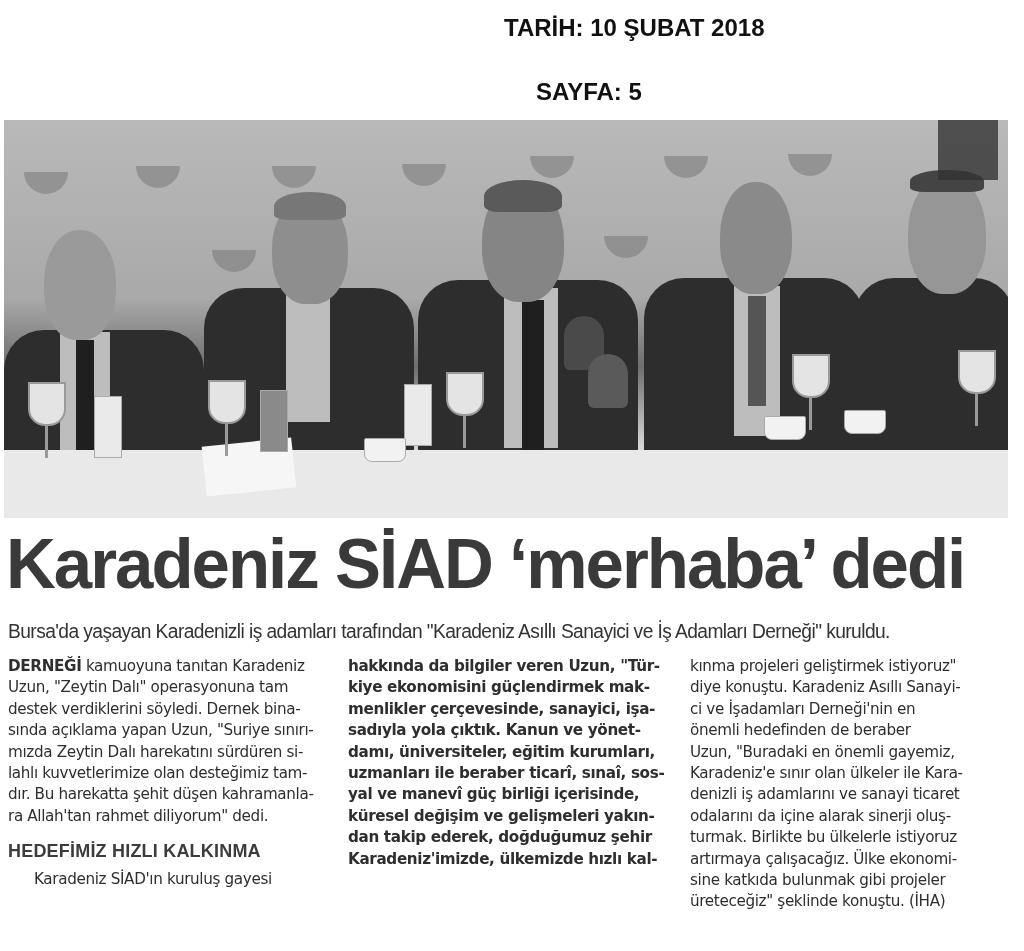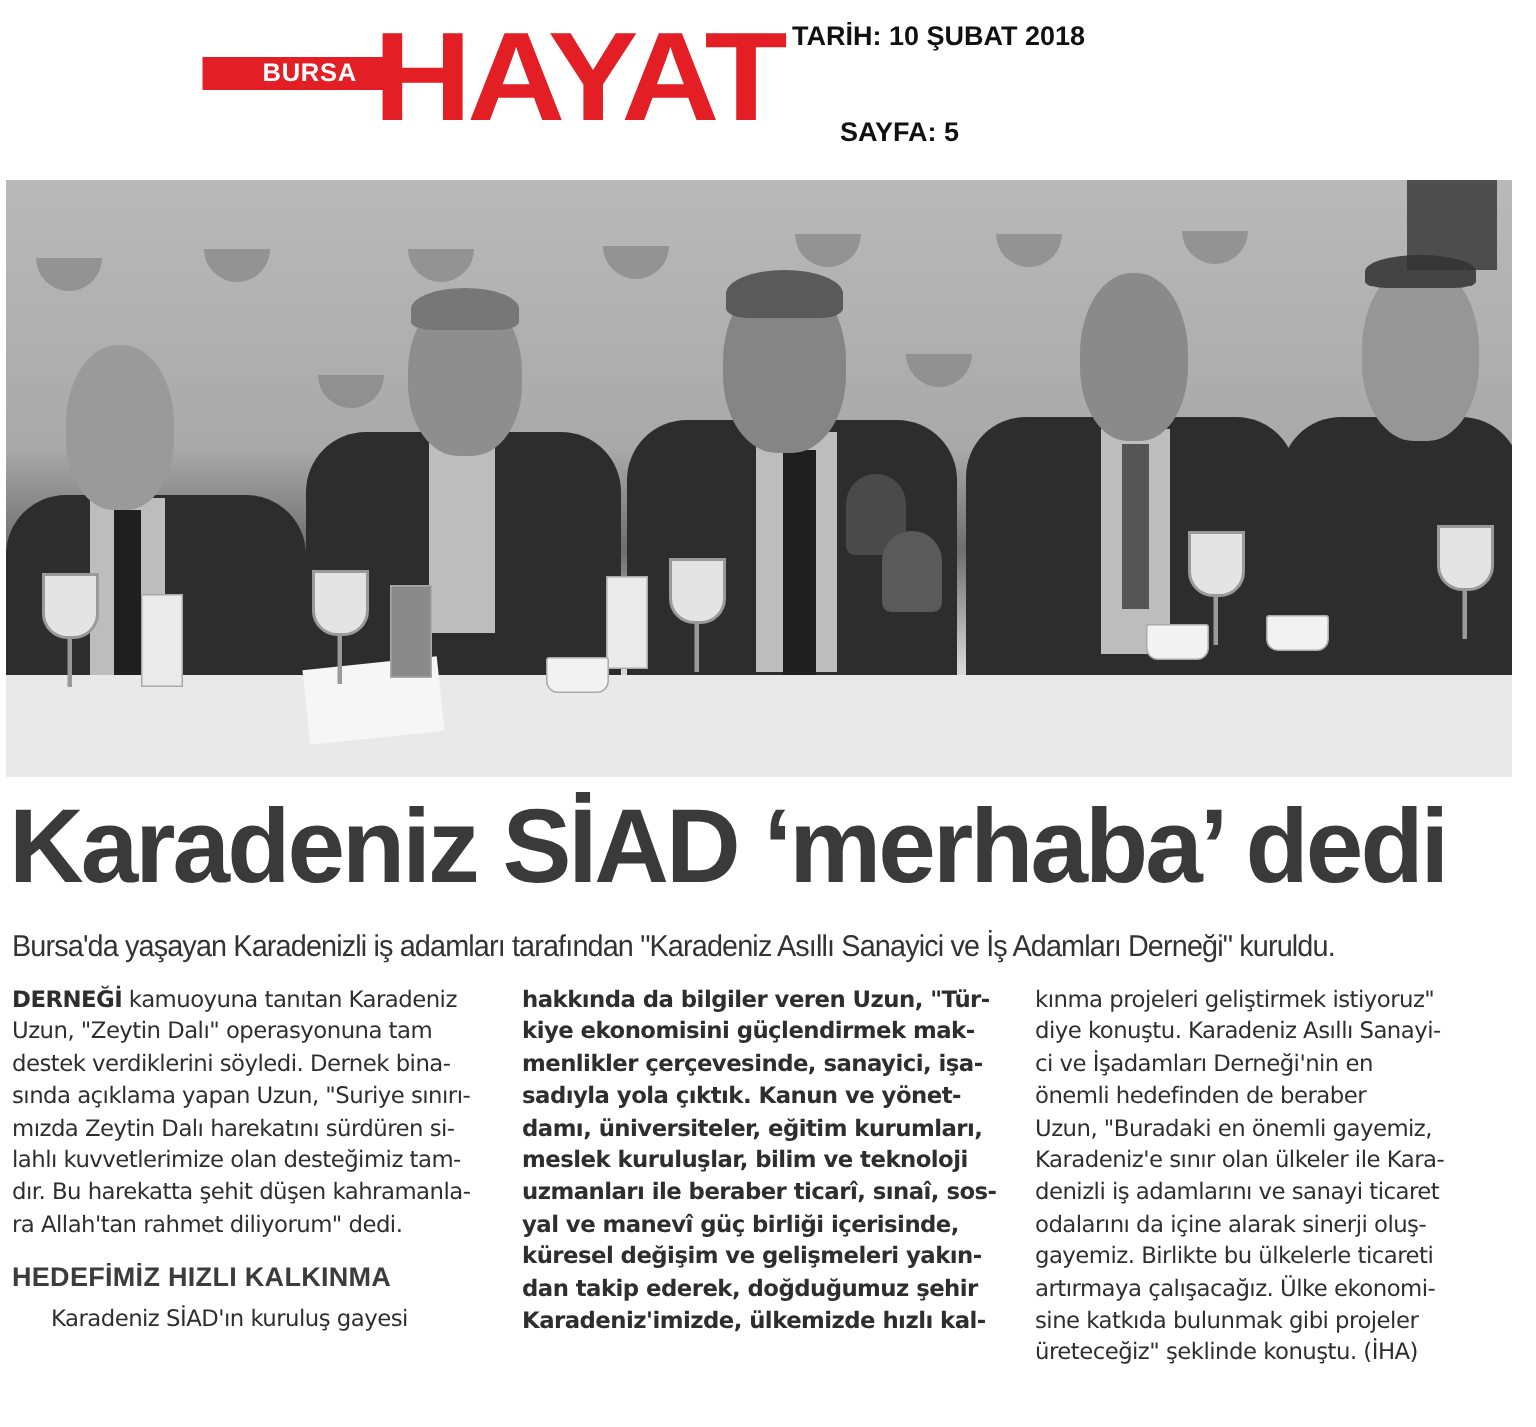--- a/index.html
+++ b/index.html
@@ -14,21 +14,21 @@
     .logo-bar { position: absolute; left: 0; top: 24px; width: 130px; height: 22px; background: #e31e24; }
     .logo-bursa {
       position: absolute; left: 40px; top: 24px; height: 22px; line-height: 22px;
       color: #fff; font-weight: bold; font-size: 17px; letter-spacing: 0.5px;
     }
     .logo-hayat {
       position: absolute; left: 114px; top: -8px;
       color: #e31e24; font-weight: bold; font-size: 84px; line-height: 90px;
       letter-spacing: -3px; transform: scaleX(1.08); transform-origin: left center;
     }
-    .meta { position: absolute; left: 528px; font-weight: bold; font-size: 18px; color: #111; }
+    .meta { position: absolute; left: 504px; font-weight: bold; font-size: 24px; color: #111; }
     .meta-date { top: 14px; }
     .meta-page { top: 78px; margin-left: 32px; }
 
     
     .photo {
       position: absolute; left: 4px; top: 120px; width: 1004px; height: 398px; overflow: hidden;
       background: linear-gradient(180deg, #b9b9b9 0%, #a9a9a9 45%, #6e6e6e 62%, #d6d6d6 82%, #ececec 100%);
       filter: grayscale(1);
     }
     .banner-ship { position: absolute; width: 44px; height: 22px; border-radius: 0 0 22px 22px; background: #7d7d7d; opacity: 0.6; }
@@ -72,25 +72,20 @@
     .subheading {
       margin: 14px 0 6px 0 !important; font-family: "Liberation Sans", sans-serif;
       font-weight: bold; font-size: 18px; color: #3c3c3c; letter-spacing: 0.2px;
     }
     .indent { padding-left: 26px; }
   </style>
 </head>
 <body>
 
 <header class="masthead">
-  <div class="logo">
-    <div class="logo-bar"></div>
-    <span class="logo-bursa">BURSA</span>
-    <span class="logo-hayat">HAYAT</span>
-  </div>
   <div class="meta meta-date">TARİH: 10 ŞUBAT 2018</div>
   <div class="meta meta-page">SAYFA: 5</div>
 </header>
 
 <figure class="photo" style="margin:0;" title="Black-and-white press photo of five men seated at a table with water glasses, cups and microphones in front of a banner">
 
   <div class="banner-ship" style="left:20px;top:52px"></div>
   <div class="banner-ship" style="left:132px;top:46px"></div>
   <div class="banner-ship" style="left:268px;top:46px"></div>
   <div class="banner-ship" style="left:398px;top:44px"></div>
@@ -174,34 +169,33 @@
   <p class="subheading">HEDEFİMİZ HIZLI KALKINMA</p>
   <p class="indent">Karadeniz SİAD'ın kuruluş gayesi</p>
 </section>
 
 <section class="col col-2">
   <p>hakkında da bilgiler veren Uzun, "Tür-</p>
   <p>kiye ekonomisini güçlendirmek mak-</p>
   <p>menlikler çerçevesinde, sanayici, işa-</p>
   <p>sadıyla yola çıktık. Kanun ve yönet-</p>
   <p>damı, üniversiteler, eğitim kurumları,</p>
-  <p>meslek kuruluşlar, bilim ve teknoloji</p>
   <p>uzmanları ile beraber ticarî, sınaî, sos-</p>
   <p>yal ve manevî güç birliği içerisinde,</p>
   <p>küresel değişim ve gelişmeleri yakın-</p>
   <p>dan takip ederek, doğduğumuz şehir</p>
   <p>Karadeniz'imizde, ülkemizde hızlı kal-</p>
 </section>
 
 <section class="col col-3">
   <p>kınma projeleri geliştirmek istiyoruz"</p>
   <p>diye konuştu. Karadeniz Asıllı Sanayi-</p>
   <p>ci ve İşadamları Derneği'nin en</p>
   <p>önemli hedefinden de beraber</p>
   <p>Uzun, "Buradaki en önemli gayemiz,</p>
   <p>Karadeniz'e sınır olan ülkeler ile Kara-</p>
   <p>denizli iş adamlarını ve sanayi ticaret</p>
   <p>odalarını da içine alarak sinerji oluş-</p>
-  <p>gayemiz. Birlikte bu ülkelerle ticareti</p>
+  <p>turmak. Birlikte bu ülkelerle istiyoruz</p>
   <p>artırmaya çalışacağız. Ülke ekonomi-</p>
   <p>sine katkıda bulunmak gibi projeler</p>
   <p>üreteceğiz" şeklinde konuştu. (İHA)</p>
 </section>
 
 </body></html>

